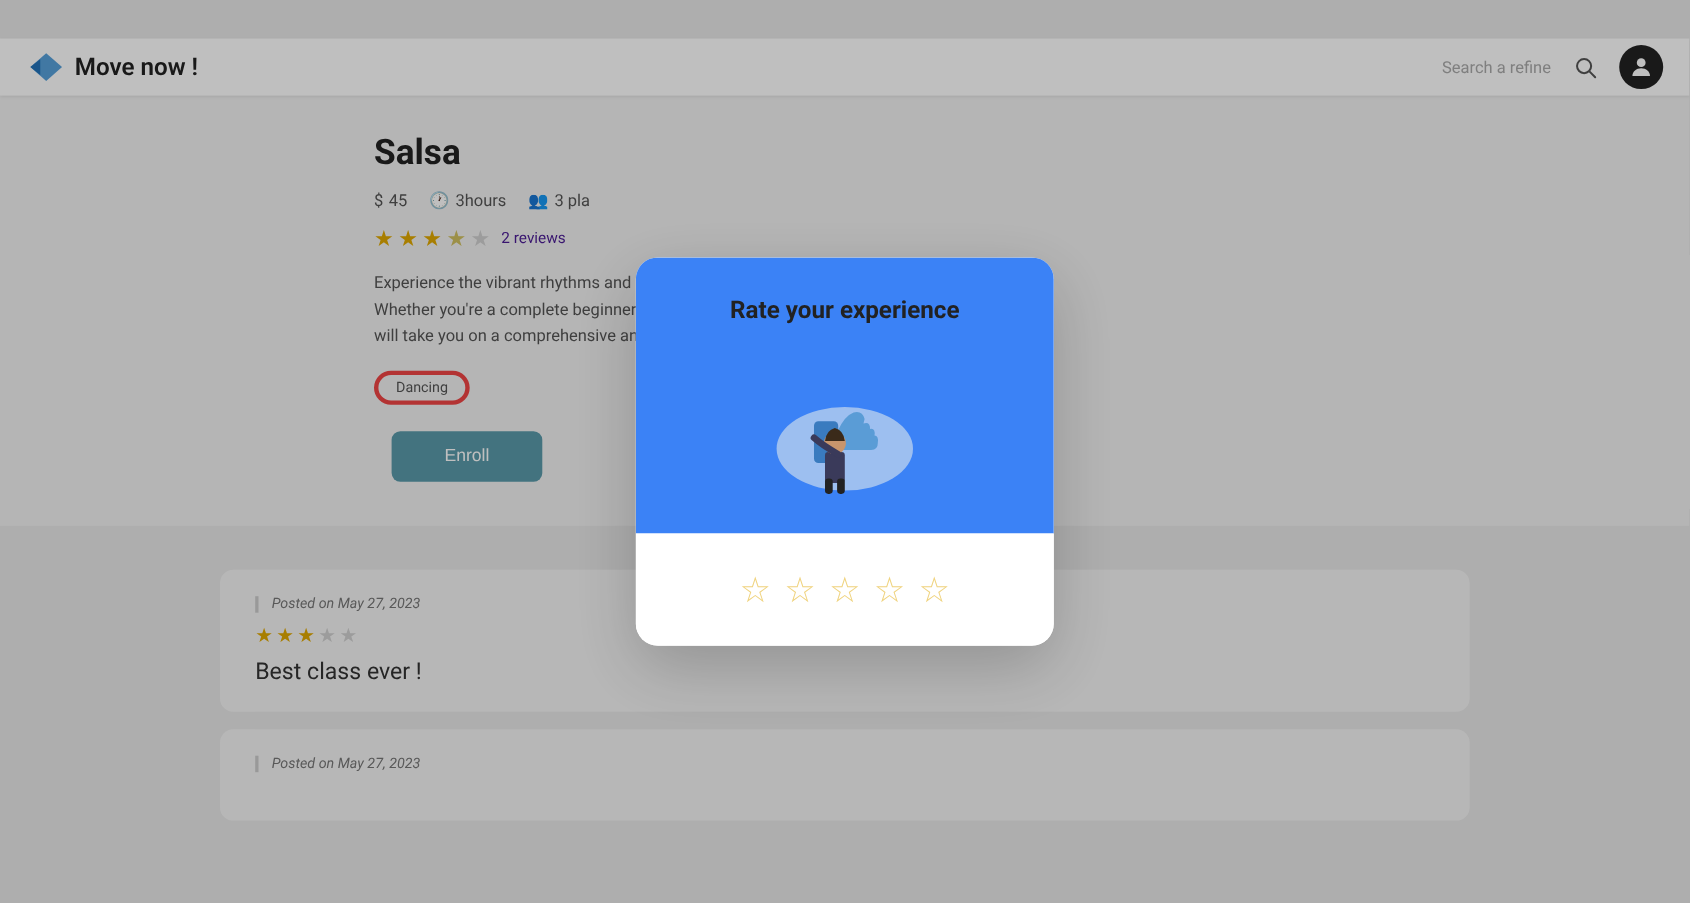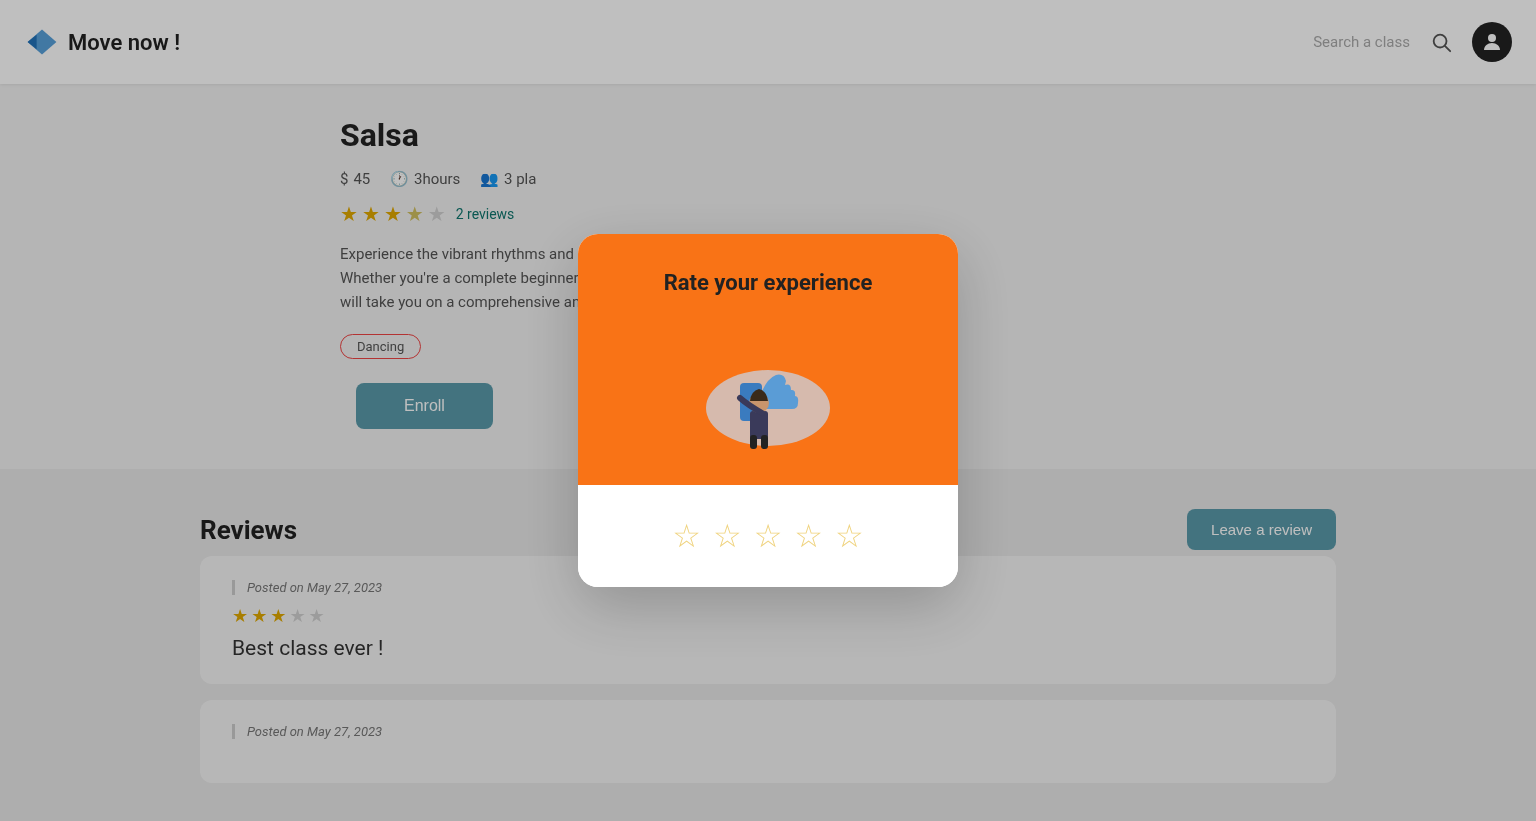--- a/index.html
+++ b/index.html
@@ -6,28 +6,29 @@
     body {
       font-family: -apple-system, BlinkMacSystemFont, 'Segoe UI', Roboto, sans-serif;
       background: #e8e8e8;
       min-height: 821px;
       position: relative;
     }
 
     
     .header {
       background: #fff;
-      height: 84px;
+      height: 52px;
       display: flex;
       align-items: center;
       justify-content: space-between;
       padding: 0 24px;
       box-shadow: 0 1px 3px rgba(0,0,0,0.08);
       position: relative;
       z-index: 10;
+      margin-top: 35px;
     }
     .logo-area {
       display: flex;
       align-items: center;
       gap: 8px;
     }
     .logo-icon {
       width: 36px;
       height: 36px;
     }
@@ -117,33 +118,33 @@
       gap: 4px;
       margin-bottom: 16px;
     }
     .star {
       font-size: 20px;
       color: #e0a800;
     }
     .star.empty { color: #d0d0d0; }
     .review-count {
       font-size: 14px;
-      color: #0f766e;
+      color: #4c1d95;
       margin-left: 6px;
     }
     .class-description {
       font-size: 15px;
       color: #555;
       line-height: 1.6;
       margin-bottom: 20px;
       max-width: 600px;
     }
     .tag {
       display: inline-block;
-      border: 1px solid #ef4444;
+      border: 4px solid #ef4444;
       border-radius: 20px;
       padding: 4px 16px;
       font-size: 13px;
       color: #555;
       margin-bottom: 24px;
     }
     .enroll-btn {
       background: #5a9aaa;
       color: white;
       border: none;
@@ -228,21 +229,21 @@
 
     
     .modal {
       background: #fff;
       border-radius: 20px;
       width: 380px;
       overflow: hidden;
       box-shadow: 0 20px 60px rgba(0,0,0,0.2);
     }
     .modal-top {
-      background: #f97316;
+      background: #3b82f6;
       padding: 36px 32px 32px;
       display: flex;
       flex-direction: column;
       align-items: center;
     }
     .modal-title {
       font-size: 22px;
       font-weight: 700;
       color: #222;
       margin-bottom: 28px;
@@ -282,21 +283,21 @@
 
 <header class="header">
   <div class="logo-area">
     <svg class="logo-icon" viewBox="0 0 40 40" fill="none" xmlns="http://www.w3.org/2000/svg">
       <polygon points="4,20 20,6 36,20 20,34" fill="#3a8fd4" opacity="0.85"></polygon>
       <polygon points="4,20 14,12 14,28" fill="#2272b8"></polygon>
     </svg>
     <span class="logo-text">Move now !</span>
   </div>
   <div class="header-right">
-    <span class="search-placeholder">Search a class</span>
+    <span class="search-placeholder">Search a refine</span>
     <button class="search-icon-btn">
       <svg width="22" height="22" viewBox="0 0 24 24" fill="none" stroke="#555" stroke-width="2" stroke-linecap="round" stroke-linejoin="round">
         <circle cx="11" cy="11" r="7"></circle>
         <line x1="16.5" y1="16.5" x2="22" y2="22"></line>
       </svg>
     </button>
     <div class="avatar-circle">
       <svg viewBox="0 0 24 24">
         <circle cx="12" cy="8" r="4" fill="white"></circle>
         <path d="M4 20c0-4 3.6-7 8-7s8 3 8 7" fill="white"></path>
@@ -331,24 +332,20 @@
       <span class="star empty">★</span>
       <span class="review-count">2 reviews</span>
     </div>
     <div class="class-description">Experience the vibrant rhythms and fun of salsa dancing in our beginner salsa class. Whether you're a complete beginner or looking to refine your skills, our expert instructors will take you on a comprehensive and fun-filled journey into the world of salsa.</div>
     <div class="tag">Dancing</div>
     <br>
     <button class="enroll-btn">Enroll</button>
   </div>
 
   <div class="reviews-section">
-    <div class="reviews-header">
-      <span class="reviews-title">Reviews</span>
-      <button class="leave-review-btn">Leave a review</button>
-    </div>
 
     <div class="review-card">
       <div class="review-date">Posted on May 27, 2023</div>
       <div class="review-stars">
         <span class="review-star">★</span>
         <span class="review-star">★</span>
         <span class="review-star">★</span>
         <span class="review-star empty">★</span>
         <span class="review-star empty">★</span>
       </div>

